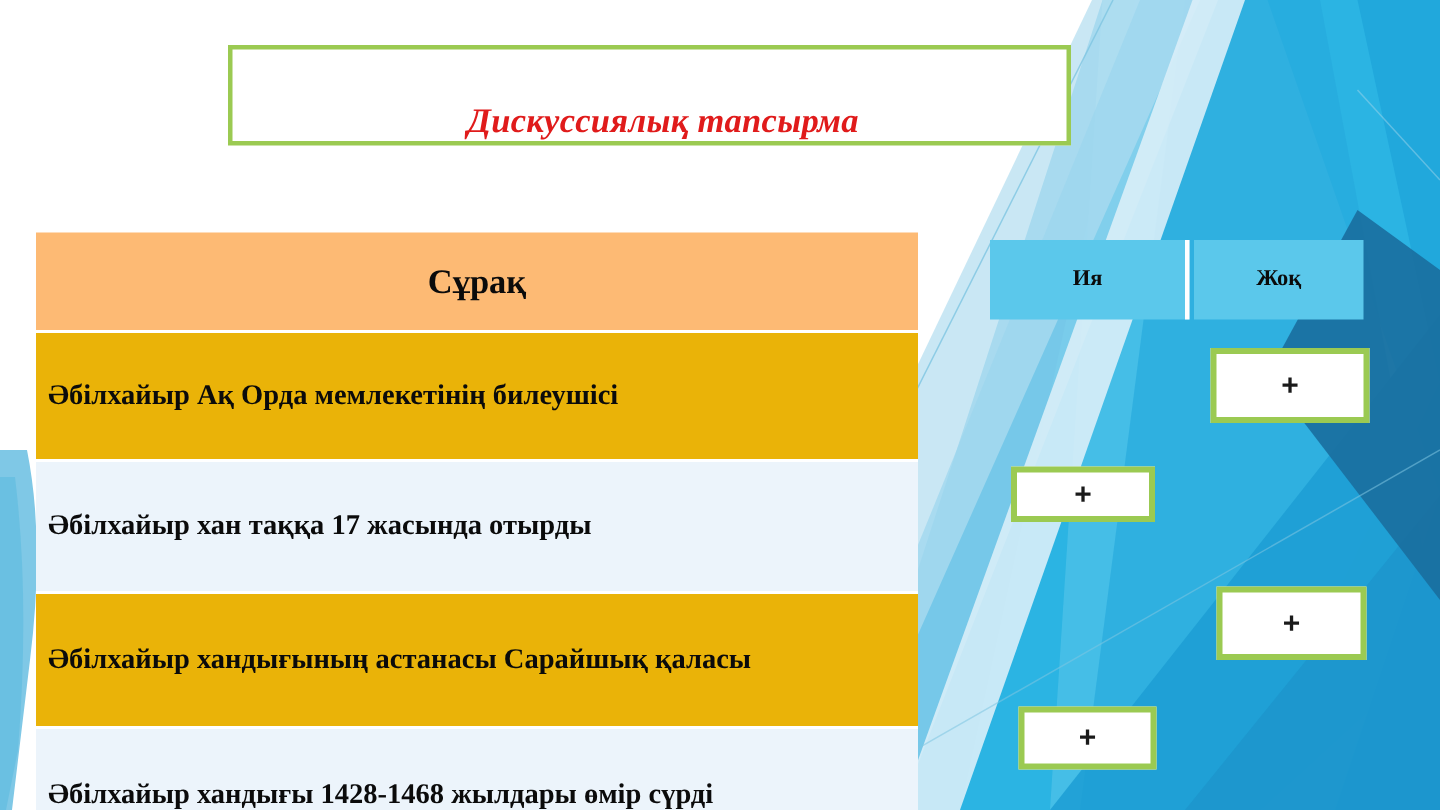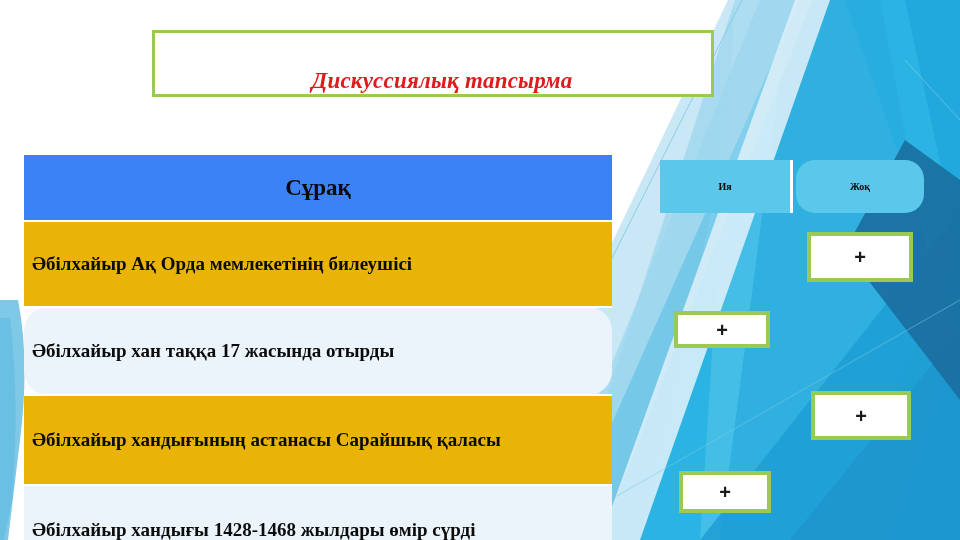--- a/index.html
+++ b/index.html
@@ -32,55 +32,55 @@
     padding-left:18px;
   }
 
   
   .qtable{
     position:absolute;left:24px;top:155px;width:588px;
     border-collapse:collapse;
     box-sizing:border-box;
   }
   .qtable .hdr{
-    background:#3b82f6;
+    background:#fdba74;
     height:63px;
     text-align:center;
     vertical-align:middle;
     font-weight:bold;
     font-size:23px;
     color:#0b0b0b;
     border-bottom:2px solid #ffffff;
   }
   .qtable .qcell{
     font-weight:bold;
     font-size:19px;
     color:#0b0b0b;
     padding:8px 10px 8px 8px;
     line-height:1.22;
     vertical-align:middle;
     border-bottom:2px solid #ffffff;
   }
   .qtable tr.r-odd  .qcell{background:#eab308;}
   .qtable tr.r-even .qcell{background:#ECF4FB;}
   .qtable tr.h1 .qcell{height:68px;}
-  .qtable tr.h2 .qcell{height:70px;border-radius:24px;}
+  .qtable tr.h2 .qcell{height:70px;}
   .qtable tr.h3 .qcell{height:72px;}
   .qtable tr.h4 .qcell{height:72px;}
 
   
   .ans-hdr{
     position:absolute;top:160px;height:53px;
     background:#5BC8EB;
     display:flex;align-items:center;justify-content:center;
-    font-weight:bold;font-size:10px;color:#0b0b0b;
+    font-weight:bold;font-size:15px;color:#0b0b0b;
     box-sizing:border-box;
   }
   .ans-hdr.yes{left:660px;width:133px;border-right:3px solid #ffffff;}
-  .ans-hdr.no {left:796px;width:128px;border-radius:19px;}
+  .ans-hdr.no {left:796px;width:113px;}
 
   
   .plus{
     position:absolute;
     background:#ffffff;
     border:4px solid #9BCA52;
     box-sizing:border-box;
     display:flex;align-items:center;justify-content:center;
     font-family:"Liberation Sans", sans-serif;
     font-weight:bold;font-size:20px;color:#1a1a1a;

